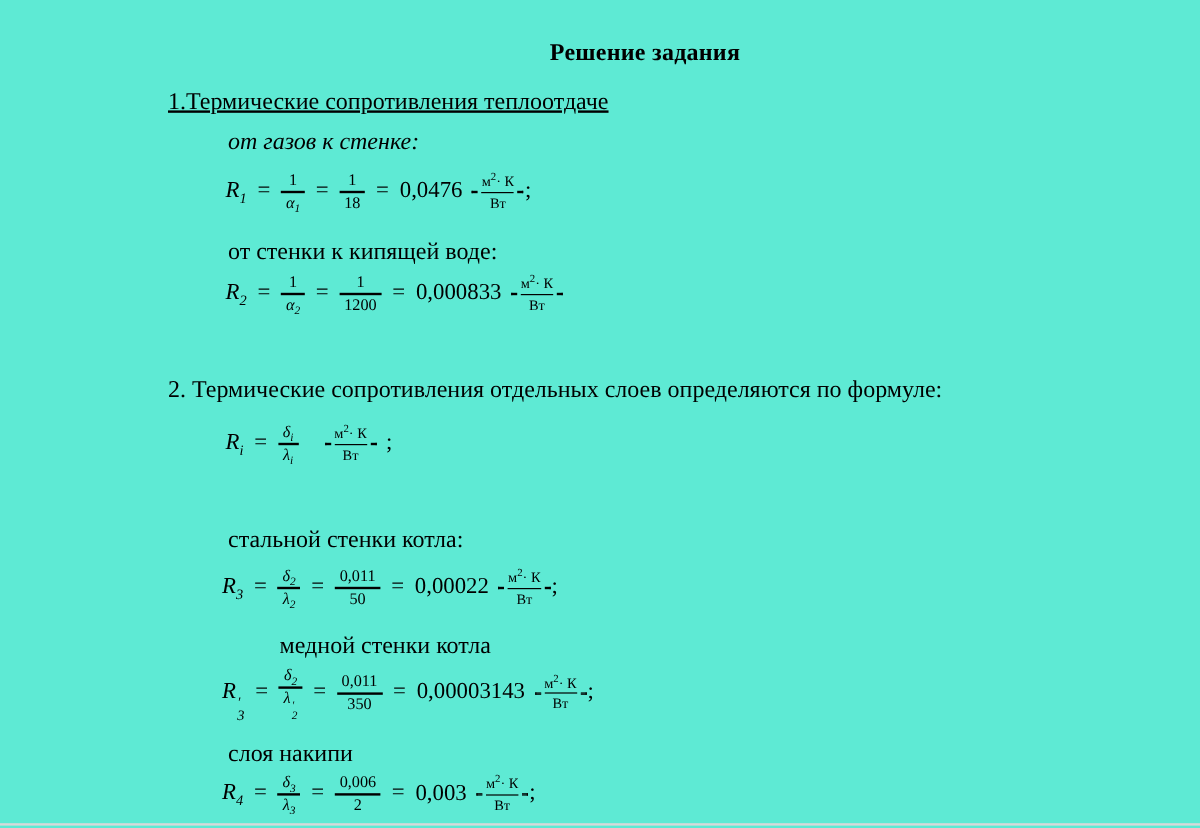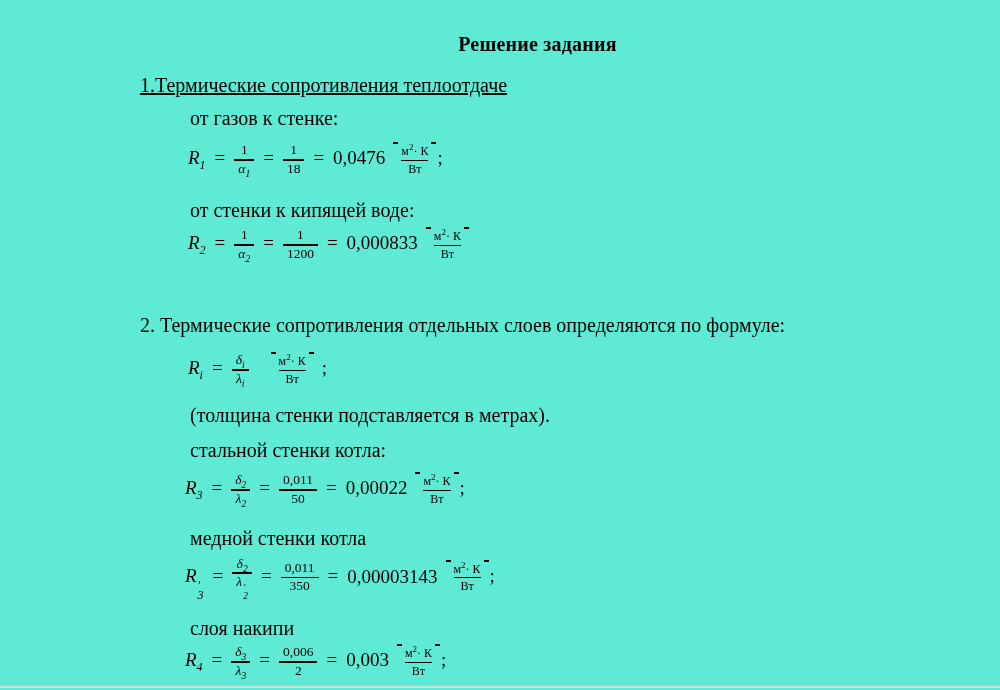--- a/index.html
+++ b/index.html
@@ -64,21 +64,21 @@
   .fnum, .fden {
     font-size:13.5px; line-height:1.25; padding:0 4px; text-align:center;
   }
   .fnum .tok sub, .fden .tok sub, .fnum .tok sup, .fden .tok sup { font-size:9.5px; }
   .fnum .stack, .fden .stack { vertical-align:-5px; }
   .fnum .stack .ssup, .fden .stack .ssub,
   .fnum .stack .ssub, .fden .stack .ssup { font-size:9.5px; }
   .fbar { align-self:stretch; height:1.4px; background:#000; }
 
   .units {
-    display:inline-flex; align-items:flex-start; vertical-align:middle;
+    display:inline-flex; align-items:center; vertical-align:middle;
   }
   .br { width:4px; }
   .br-l { border:1.4px solid #000; border-right:none; }
   .br-r { border:1.4px solid #000; border-left:none; }
   .ufrac {
     display:flex; flex-direction:column; align-items:center;
     padding:2px 3px; font-size:12px; line-height:1.2; font-style:normal;
   }
   .ufrac sup { font-size:9px; line-height:0; }
   .ubar { align-self:stretch; height:1px; background:#000; margin:1px 0; }
@@ -91,26 +91,26 @@
   
   .f-r1  { top:137px; left:188px; }
   .f-r2  { top:222px; left:188px; }
   .f-ri  { top:347px; left:188px; }
   .f-r3  { top:467px; left:185px; }
   .f-r3p { top:555px; left:185px; }
   .f-r4  { top:639px; left:185px; }
 
   
   .p-s1h  { top:74px;text-decoration:underline; }
-  .p-gas  { top:107px; }
+  .p-gas  { top:107px;font-style:italic; }
   .p-wall { top:199px; }
   .p-s2h  { top:314px; }
   .p-note { top:404px; }
   .p-steel{ top:439px; }
-  .p-copper{ top:527px; }
+  .p-copper{ top:527px;margin-left:43px; }
   .p-scale { top:617px; }
 </style>
 </head>
 <body>
 
 <div class="doc">
 
   <div class="title">Решение задания</div>
 
   <div class="para indent0 p-s1h">1.Термические сопротивления теплоотдаче</div>
@@ -169,21 +169,20 @@
           <span class="br br-l"></span>
           <span class="ufrac">
             <span class="unum"><span class="tok mo"><span class="base">м</span><sup>2</sup></span><span class="tok mo"><span class="base">· К</span></span></span>
             <span class="ubar"></span>
             <span class="uden"><span class="tok mo"><span class="base">Вт</span></span></span>
           </span>
           <span class="br br-r"></span>
         </span><span class="msp" style="width: 7px;"></span><span class="tok mp"><span class="base">;</span></span></span>
     </div>
 
-  <div class="para indent1 p-note">(толщина стенки подставляется в метрах).</div>
   <div class="para indent1 p-steel">стальной стенки котла:</div>
 
   <div class="formula f-r3">
       <span class="fline"><span class="tok mi"><span class="base">R</span><sub>3</sub></span><span class="tok mo"><span class="base">=</span></span><span class="frac">
           <span class="fnum"><span class="tok mi"><span class="base">δ</span><sub>2</sub></span></span>
           <span class="fbar"></span>
           <span class="fden"><span class="tok mi"><span class="base">λ</span><sub>2</sub></span></span>
         </span><span class="tok mo"><span class="base">=</span></span><span class="frac">
           <span class="fnum"><span class="tok mn"><span class="base">0,011</span></span></span>
           <span class="fbar"></span>

